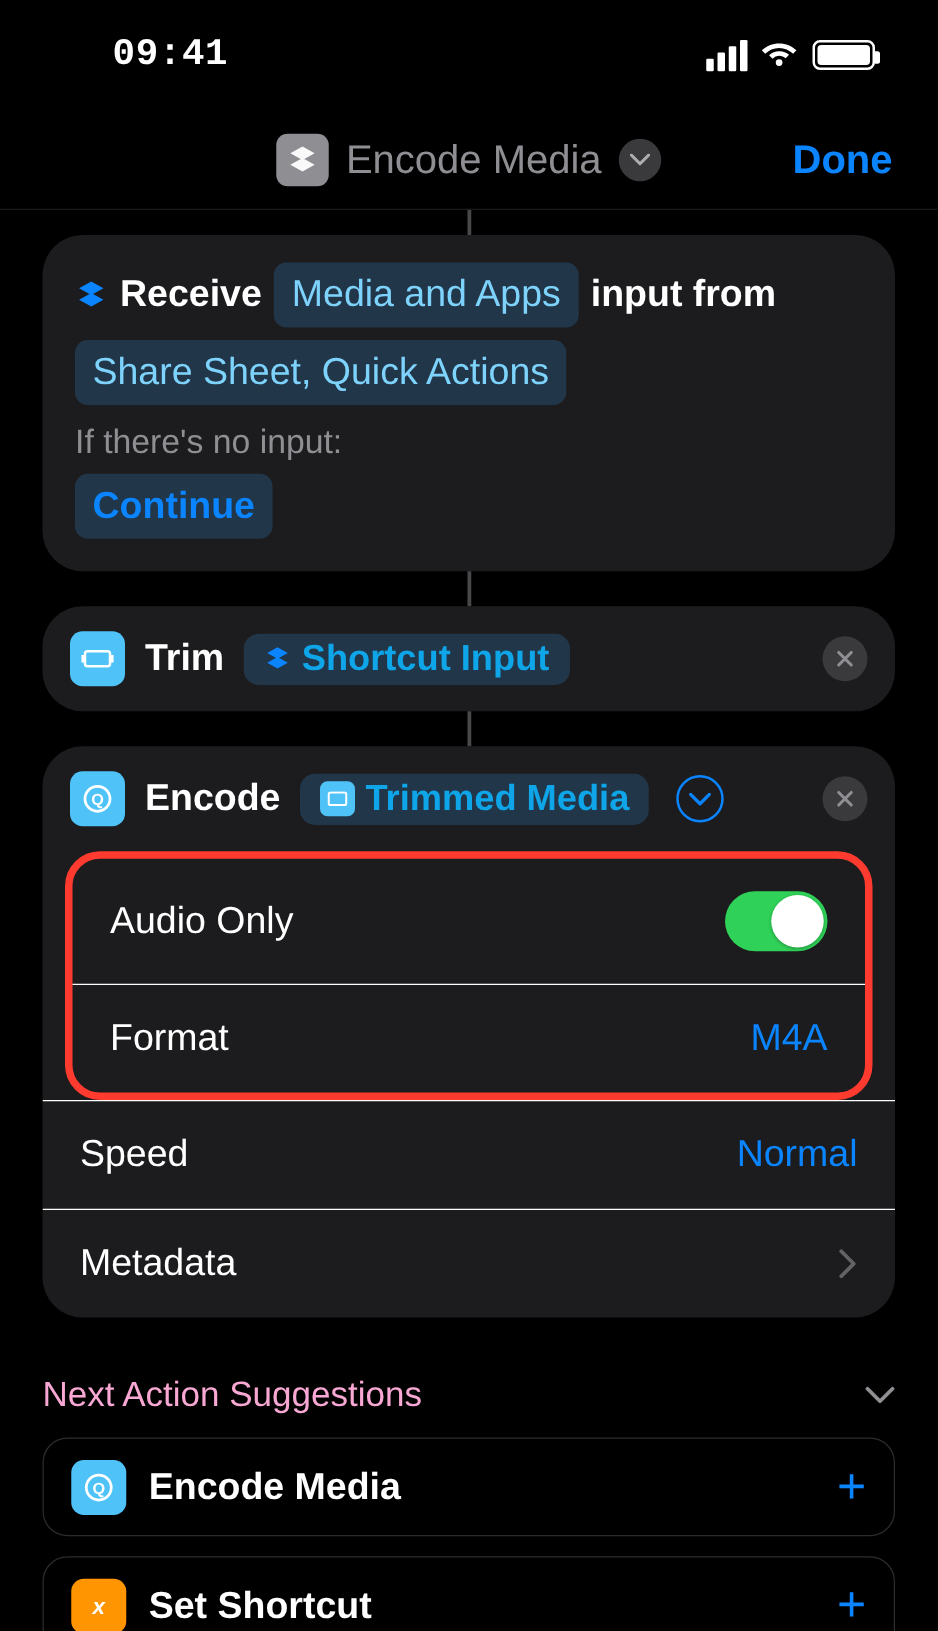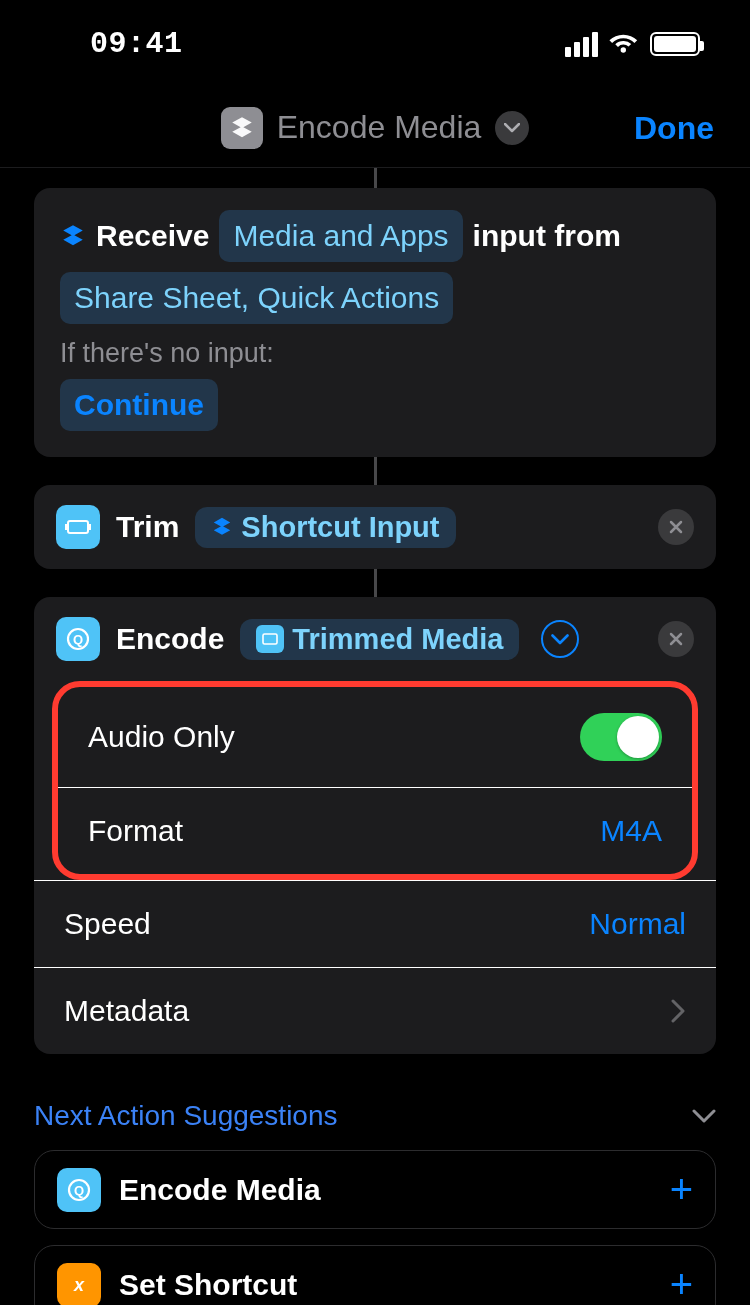--- a/index.html
+++ b/index.html
@@ -65,21 +65,21 @@
 
   
   .connector {
     width: 3px; background:#48484a; margin:0 auto;
   }
 
   
   .card {
     background:#1c1c1e;
     margin: 0 34px;
-    border-radius: 16px;
+    border-radius: 32px;
     overflow: hidden;
   }
   .card-body { padding: 22px 26px 26px 26px; }
   .receive-line { font-size: 30px; line-height: 48px; font-weight:600; display:flex; flex-wrap:wrap; align-items:center; gap:10px 10px; }
   .receive-line .plain { color:#fff; }
   .token {
     background:#22364a; color:#7dd3fc; padding:2px 14px; border-radius:10px;
     font-weight:400; white-space:nowrap;
   }
   .token-continue { background:#22364a; color:#0a84ff; padding:2px 14px; border-radius:10px; font-weight:600; }
@@ -91,21 +91,21 @@
   }
   .action-app-icon {
     width:44px; height:44px; border-radius:10px; display:flex;
     align-items:center; justify-content:center; flex-shrink:0;
   }
   .icon-blue { background:#4fc3f7; }
   .icon-orange { background:#ff9500; }
   .action-title { font-size:30px; font-weight:600; color:#fff; }
   .var-token {
     display:inline-flex; align-items:center; gap:8px;
-    background:#22364a; color:#7dd3fc; font-size:29px; font-weight:600;
+    background:#22364a; color:#0ea5e9; font-size:29px; font-weight:600;
     padding:4px 16px; border-radius:12px;
   }
   .var-token .mini-icon{
     width:28px; height:28px; background:#4fc3f7; border-radius:6px;
     display:flex; align-items:center; justify-content:center;
   }
   .disclosure {
     width:38px; height:38px; border:2.5px solid #0a84ff; border-radius:50%;
     display:flex; align-items:center; justify-content:center; margin-left:6px;
   }
@@ -137,21 +137,21 @@
   .highlight {
     border:6px solid #ff3b30; border-radius:28px;
     margin: 0 18px;
   }
 
   
   .suggestions-header{
     display:flex; align-items:center; justify-content:space-between;
     margin: 46px 34px 18px 34px;
   }
-  .suggestions-title{ color:#3b82f6; font-size:28px; }
+  .suggestions-title{ color:#f9a8d4; font-size:28px; }
   .sugg-item{
     margin: 0 34px 16px 34px; border:1px solid #2c2c2e; border-radius:20px;
     display:flex; align-items:center; gap:18px; padding:16px 22px;
     font-size:30px; font-weight:600;
   }
   .sugg-plus{ margin-left:auto; color:#0a84ff; font-size:40px; font-weight:400; }
 
   
   svg { display:block; }
 </style>

